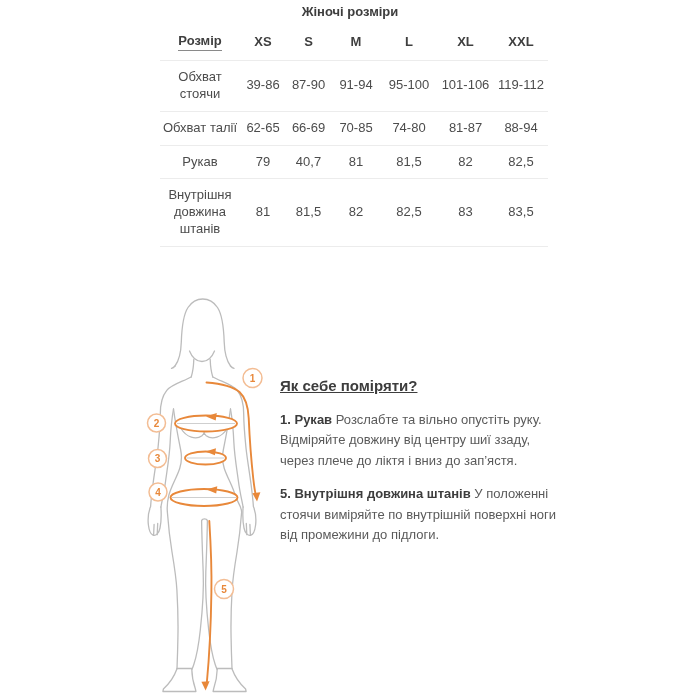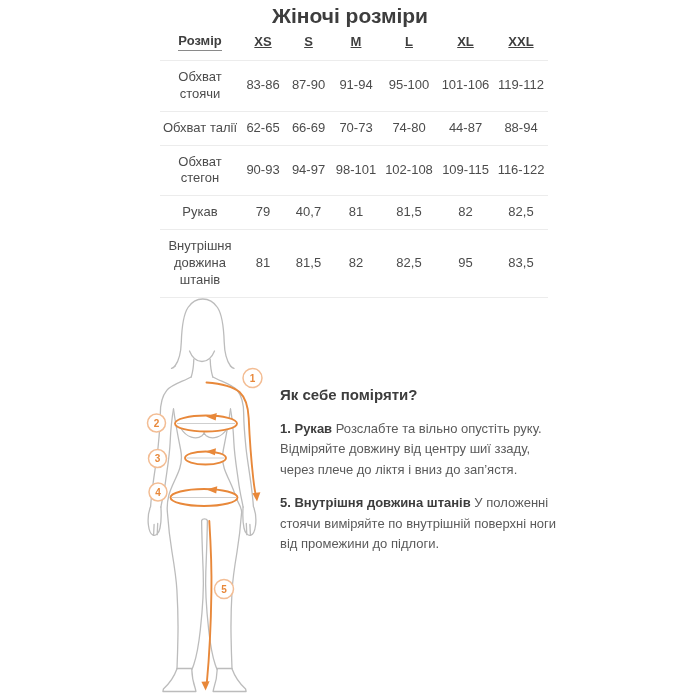--- a/index.html
+++ b/index.html
@@ -9,21 +9,21 @@
     position: relative;
     width: 700px;
     height: 700px;
     background: #ffffff;
     overflow: hidden;
   }
   .page-title {
     position: absolute;
     top: 4px; left: 0; width: 700px;
     text-align: center;
-    font-size: 21px;
+    font-size: 13px;
     font-weight: bold;
     color: #3d3d3d;
   }
   
   table.size-table {
     position: absolute;
     left: 160px; top: 27px;
     width: 388px;
     border-collapse: collapse;
     table-layout: fixed;
@@ -35,40 +35,40 @@
     font-weight: normal;
     padding: 8px 2px;
     line-height: 1.3;
     color: #4c4c4c;
     border-bottom: 1px solid #ececec;
   }
   .size-table thead th {
     font-weight: 600;
     color: #3f3f3f;
     padding: 6px 2px 9px 2px;
-    text-decoration: underline;
   }
   .size-link {
     display: inline-block;
     border-bottom: 1px solid #8a8a8a;
     cursor: pointer;
   }
   
   .figure-svg { position: absolute; left: 123px; top: 296px; }
   
   .guide {
     position: absolute;
     left: 280px; top: 370px;
     width: 284px;
   }
   .guide h2 {
     font-size: 15px;
     font-weight: bold;
     color: #3d3d3d;
-    margin: 16px 0 16px 0;
+    margin: 7px 0 16px 0;
+    text-decoration: underline;
   }
   .guide p.step {
     font-size: 13px;
     line-height: 1.57;
     color: #5a5a5a;
     margin: 0 0 13px 0;
   }
   .guide p.step b { color: #3d3d3d; }
 </style>
 </head>
@@ -97,61 +97,52 @@
         <th>S</th>
         <th>M</th>
         <th>L</th>
         <th>XL</th>
         <th>XXL</th>
       </tr>
     </thead>
     <tbody>
       <tr>
         <td>Обхват стоячи</td>
-        <td>83-86</td>
+        <td>39-86</td>
         <td>87-90</td>
         <td>91-94</td>
         <td>95-100</td>
         <td>101-106</td>
         <td>119-112</td>
       </tr>
       <tr>
         <td>Обхват талії</td>
         <td>62-65</td>
         <td>66-69</td>
-        <td>70-73</td>
+        <td>70-85</td>
         <td>74-80</td>
-        <td>44-87</td>
+        <td>81-87</td>
         <td>88-94</td>
-      </tr>
-      <tr>
-        <td>Обхват стегон</td>
-        <td>90-93</td>
-        <td>94-97</td>
-        <td>98-101</td>
-        <td>102-108</td>
-        <td>109-115</td>
-        <td>116-122</td>
       </tr>
       <tr>
         <td>Рукав</td>
         <td>79</td>
         <td>40,7</td>
         <td>81</td>
         <td>81,5</td>
         <td>82</td>
         <td>82,5</td>
       </tr>
       <tr>
         <td>Внутрішня довжина штанів</td>
         <td>81</td>
         <td>81,5</td>
         <td>82</td>
         <td>82,5</td>
-        <td>95</td>
+        <td>83</td>
         <td>83,5</td>
       </tr>
     </tbody>
   </table>
 
   <svg class="figure-svg" width="160" height="404" viewBox="123 296 160 404">
 
     <g fill="none" stroke="#bcbcbc" stroke-width="1.3" stroke-linecap="round" stroke-linejoin="round">
       <path d="M 175 366 C 179.5 360 181 351 181.3 342 C 181.8 327 183 315 188 307.5 C 192 301.5 197.5 299 202.7 299 C 208 299 213.5 301.5 217.5 307.5 C 222.5 315 223.7 327 224.2 342 C 224.5 351 226 360 230.5 366"></path>
       <path d="M 175 366 C 173.8 367.5 172.8 368 171.5 368.3 M 230.5 366 C 231.7 367.5 232.7 368 234 368.3"></path>

